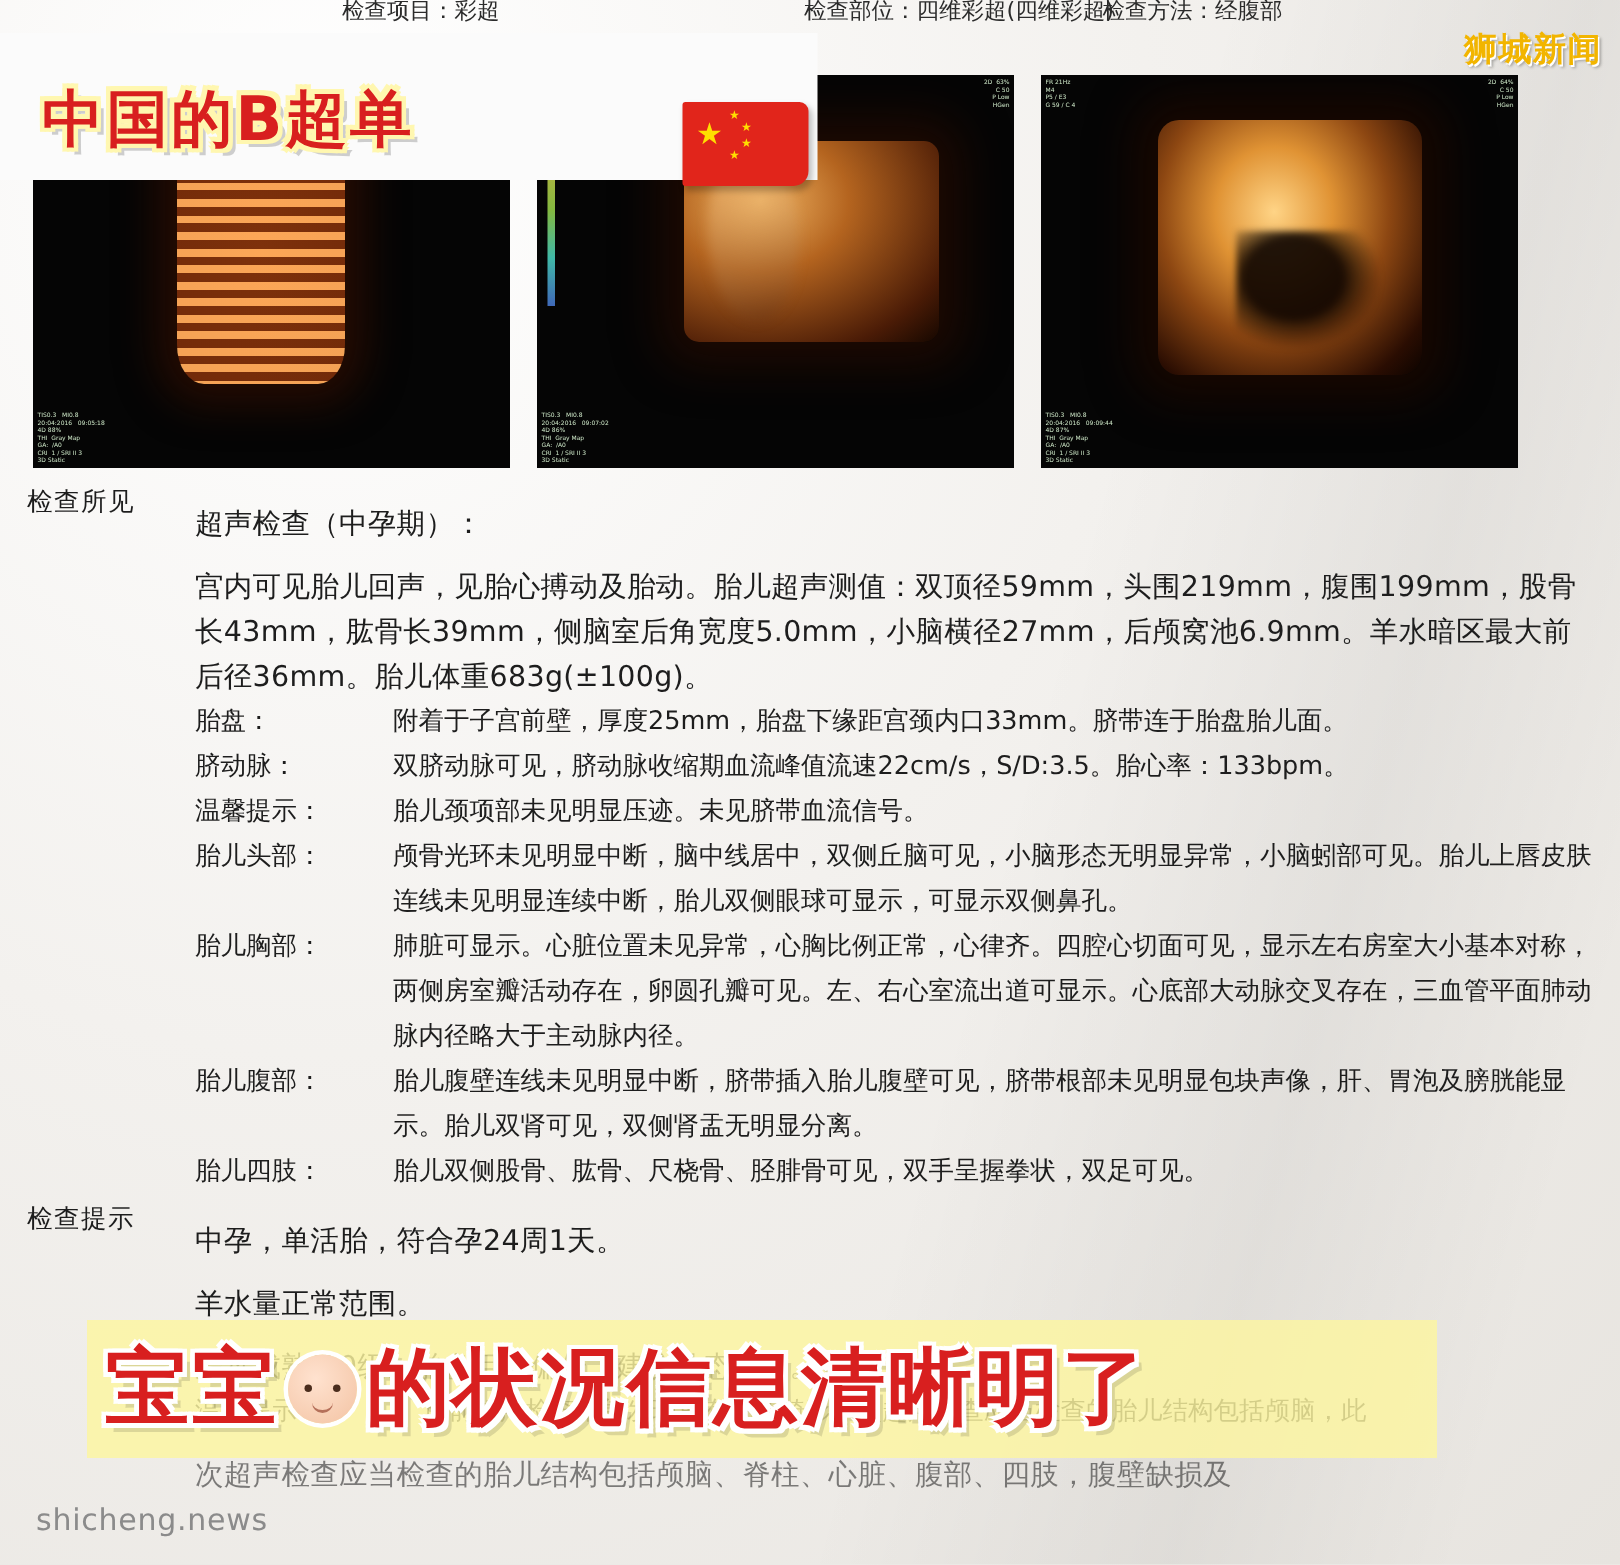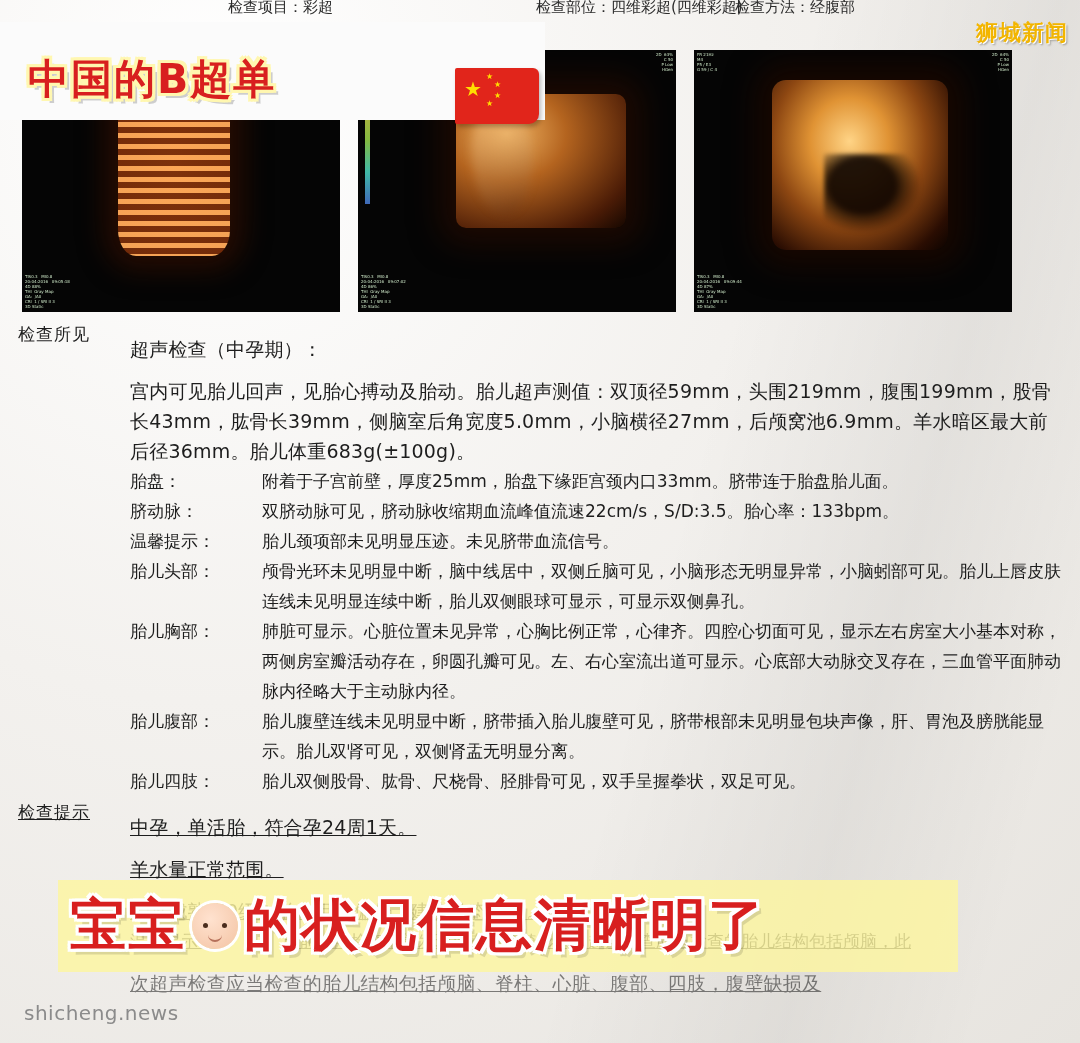--- a/index.html
+++ b/index.html
@@ -295,21 +295,21 @@
           <div class="sub-k">胎儿腹部：</div>
           <div class="sub-v">胎儿腹壁连线未见明显中断，脐带插入胎儿腹壁可见，脐带根部未见明显包块声像，肝、胃泡及膀胱能显示。胎儿双肾可见，双侧肾盂无明显分离。</div>
         </div>
         <div class="sub">
           <div class="sub-k">胎儿四肢：</div>
           <div class="sub-v">胎儿双侧股骨、肱骨、尺桡骨、胫腓骨可见，双手呈握拳状，双足可见。</div>
         </div>
       </div>
     </div>
 
-    <div class="sec" style="margin-top:4px;text-decoration:underline;">
+    <div class="sec" style="margin-top:4px;">
       <div class="sec-label">检查提示</div>
       <div class="sec-body">
         <div class="line">中孕，单活胎，符合孕24周1天。</div>
         <div class="line">羊水量正常范围。</div>
         <div class="line">胎盘成熟度0级。胎盘目前偏低，建议动态观察。</div>
         <div class="sub">
           <div class="sub-k" style="flex:0 0 106px;">温馨提示：</div>
           <div class="sub-v">产前超声检查不能发现所有胎儿畸形，次超声检查应当检查的胎儿结构包括颅脑，此</div>
         </div>
         <div class="line dim">

